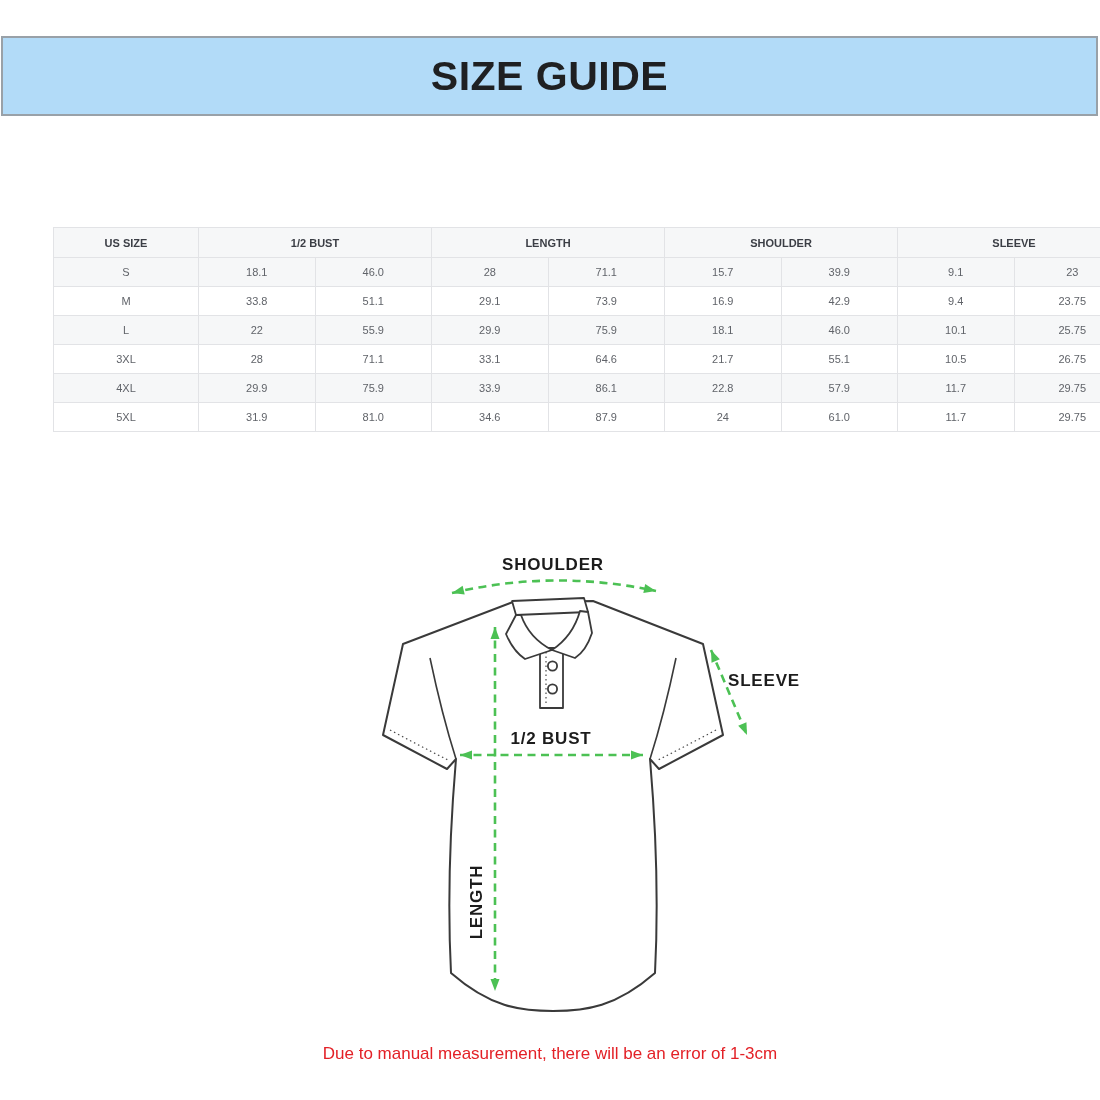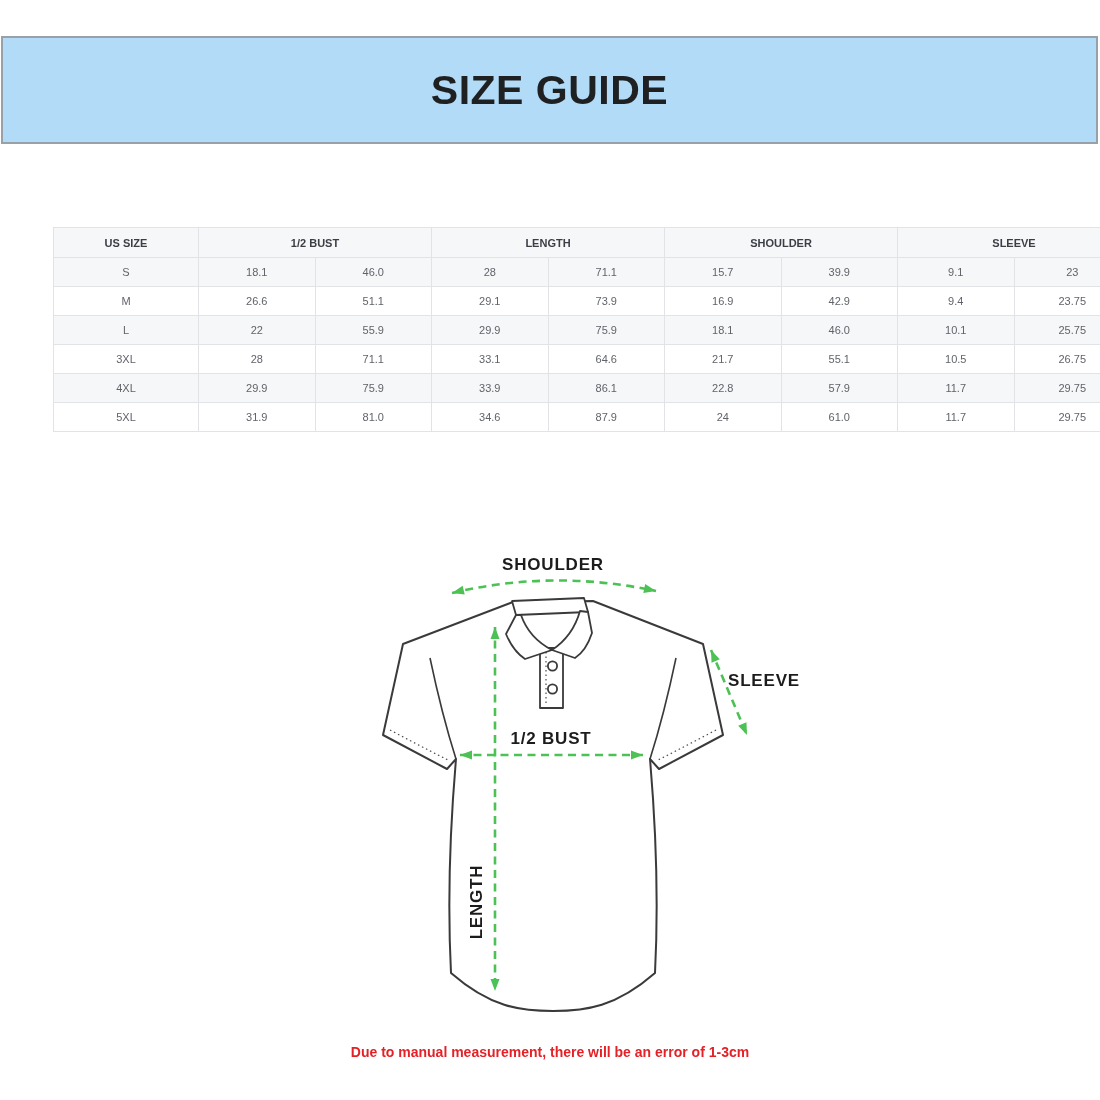--- a/index.html
+++ b/index.html
@@ -11,21 +11,21 @@
     --table-border:#e2e3e6;
   }
   *{margin:0;padding:0;box-sizing:border-box;}
   html,body{background:#fff;}
   body{
     width:1100px;height:1100px;position:relative;overflow:hidden;
     font-family:"Liberation Sans","DejaVu Sans",sans-serif;
   }
   
   .banner{
-    position:absolute;top:36px;left:1px;width:1097px;height:108px;
+    position:absolute;top:36px;left:1px;width:1097px;height:80px;
     background:var(--banner-bg);
     border:2px solid var(--banner-border);
     display:flex;align-items:center;justify-content:center;
   }
   .banner h1{
     font-size:41px;font-weight:800;color:#1f2022;letter-spacing:.5px;
   }
   
   .size-table{
     position:absolute;top:227px;left:10px;width:1078px;
@@ -52,21 +52,21 @@
   .collar{fill:#ffffff;stroke:#3a3a3a;stroke-width:1.8;stroke-linejoin:round;}
   .measure{fill:none;stroke:var(--accent-green);stroke-width:2.6;stroke-dasharray:8 5.5;}
   .arrowhead{fill:var(--accent-green);stroke:none;}
   .measure-label{
     font-family:"Liberation Sans","DejaVu Sans",sans-serif;
     font-size:17px;font-weight:bold;fill:#1c1c1c;letter-spacing:.8px;
   }
   
   .note{
     position:absolute;top:1044px;left:0;width:1100px;
-    text-align:center;font-size:14px;font-weight:bold;color:var(--note-red);
+    text-align:center;font-size:17px;font-weight:normal;color:var(--note-red);
   }
 </style>
 </head>
 <body>
 
 <header class="banner">
   <h1>SIZE GUIDE</h1>
 </header>
 
 <table class="size-table">
@@ -98,21 +98,21 @@
         <td>46.0</td>
         <td>28</td>
         <td>71.1</td>
         <td>15.7</td>
         <td>39.9</td>
         <td>9.1</td>
         <td>23</td>
       </tr>
       <tr>
         <td>M</td>
-        <td>26.6</td>
+        <td>33.8</td>
         <td>51.1</td>
         <td>29.1</td>
         <td>73.9</td>
         <td>16.9</td>
         <td>42.9</td>
         <td>9.4</td>
         <td>23.75</td>
       </tr>
       <tr>
         <td>L</td>

